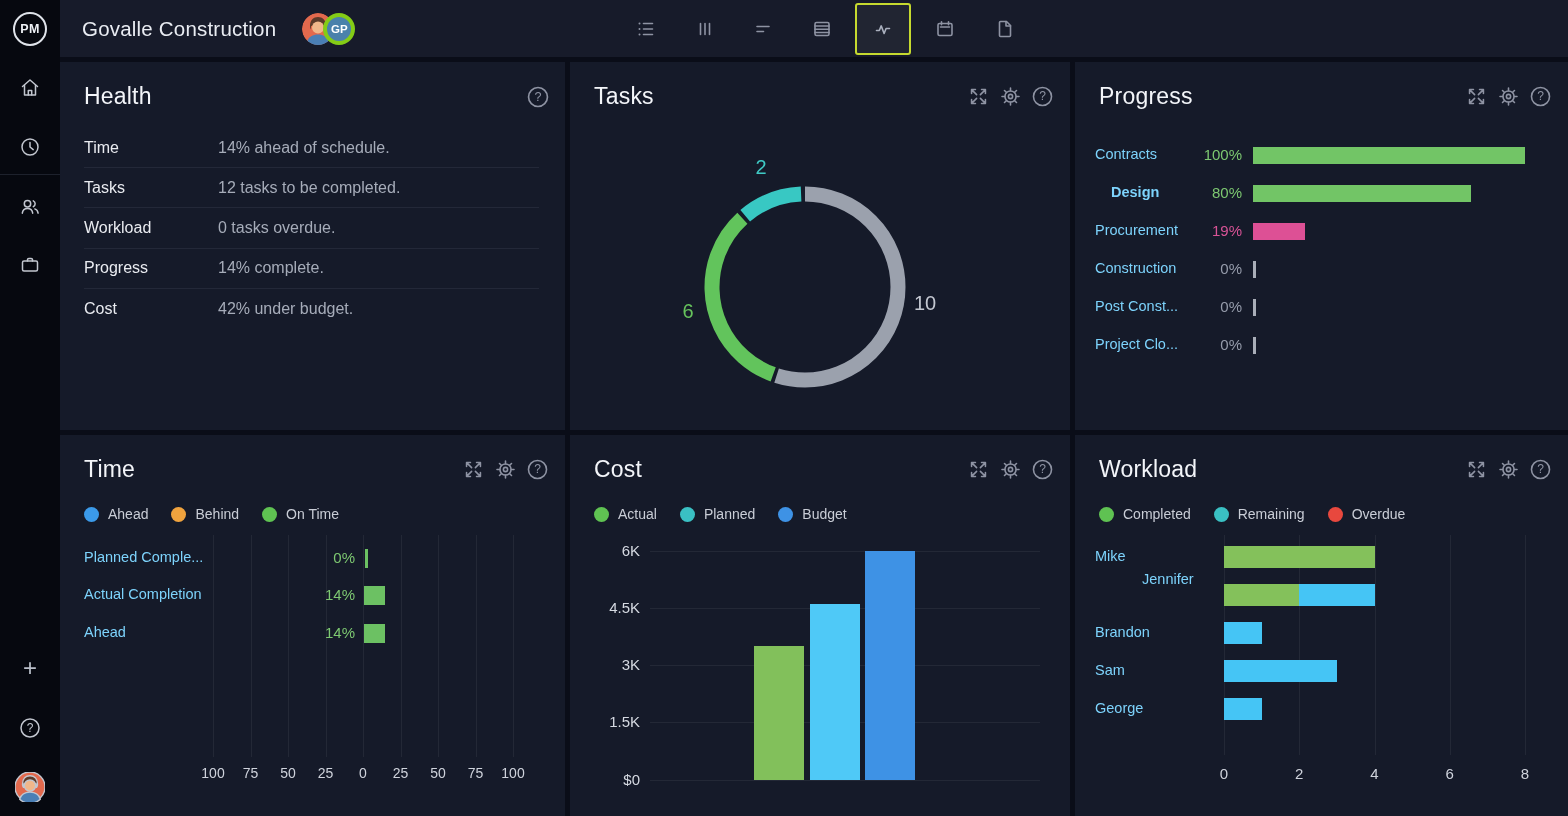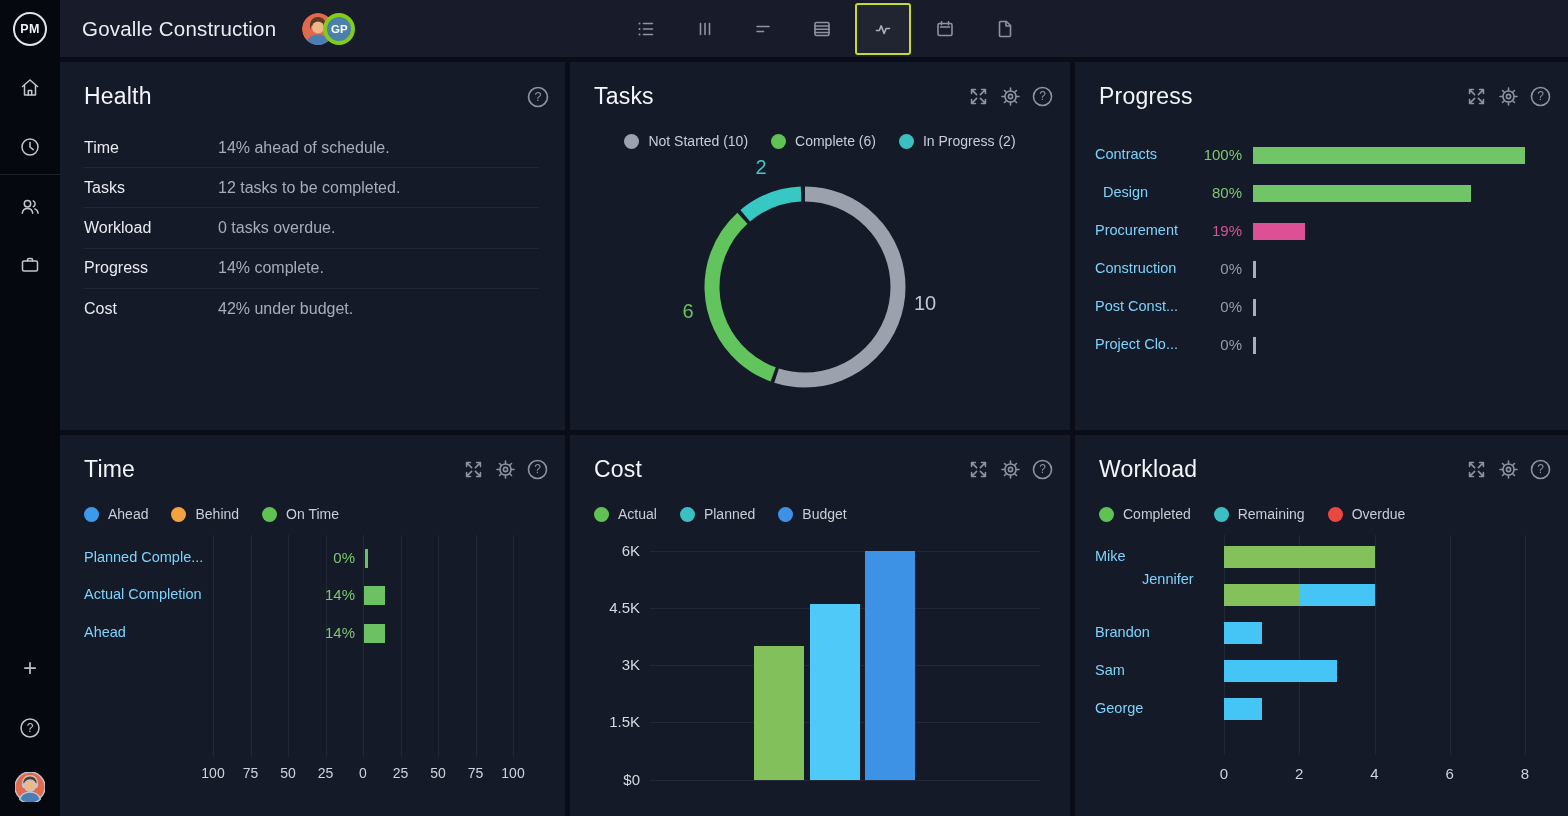--- a/index.html
+++ b/index.html
@@ -235,34 +235,20 @@
     <path d="M10 1.9v2.5 M10 15.6v2.5 M1.9 10h2.5 M15.6 10h2.5 M4.3 4.3l1.7 1.7 M14 14l1.7 1.7 M15.7 4.3 14 6 M6 14l-1.7 1.7"></path>
   </svg></div>
  <div class="hicon">
   <svg width="21" height="21" viewBox="0 0 20 20">
               <circle cx="10" cy="10" r="8.6"></circle>
               <text x="10" y="13.8" text-anchor="middle" font-size="11.5" fill="#8e93a3" stroke="none" font-family="Liberation Sans, sans-serif">?</text>
             </svg>
  </div>
         </div>
     </div>
-    <div class="legend centered" id="tasks-legend">
-        <div class="lg-item">
-          <div class="dot" style="background: rgb(155, 161, 173);"></div>
-          <div class="lg-label">Not Started (10)</div>
-        </div>
-        <div class="lg-item">
-          <div class="dot" style="background: rgb(95, 194, 82);"></div>
-          <div class="lg-label">Complete (6)</div>
-        </div>
-        <div class="lg-item">
-          <div class="dot" style="background: rgb(58, 192, 195);"></div>
-          <div class="lg-label">In Progress (2)</div>
-        </div>
-      </div>
     <div class="donut-wrap" id="tasks-donut"><svg width="220" height="220" viewBox="0 0 220 220">
           <circle cx="110" cy="110" r="93" fill="none" stroke="#9ba1ad" stroke-width="15" stroke-dasharray="320.63124087094525 263.7049926967562" transform="rotate(-90 110 110)"></circle>
           <circle cx="110" cy="110" r="93" fill="none" stroke="#62c45c" stroke-width="15" stroke-dasharray="190.77874452256714 393.55748904513433" transform="rotate(110 110 110)"></circle>
           <circle cx="110" cy="110" r="93" fill="none" stroke="#38c8c3" stroke-width="15" stroke-dasharray="60.926248174189055 523.4099853935124" transform="rotate(230 110 110)"></circle>
         </svg></div>
     <div id="tasks-donut-labels"></div>
   <div class="donut-label" style="left: 355px; top: 241px; color: rgb(195, 199, 208);">10</div>
       <div class="donut-label" style="left: 118px; top: 249px; color: rgb(102, 195, 92);">6</div>
       <div class="donut-label" style="left: 191px; top: 105px; color: rgb(63, 201, 196);">2</div>
     </div>
@@ -289,21 +275,21 @@
               <circle cx="10" cy="10" r="8.6"></circle>
               <text x="10" y="13.8" text-anchor="middle" font-size="11.5" fill="#8e93a3" stroke="none" font-family="Liberation Sans, sans-serif">?</text>
             </svg>
  </div>
         </div>
     </div>
     <div id="progress-chart">
         <div class="cat-label" style="left: 20px; top: 84px;">Contracts</div>
         <div class="val-label" style="left: 88px; width: 79px; top: 84px; color: rgb(125, 200, 113);">100%</div>
         <div class="bar" style="left: 178px; top: 84.5px; width: 272px; height: 17px; background: rgb(114, 197, 102);"></div>
-        <div class="cat-label" style="left: 28px; top: 122px;">Design</div>
+        <div class="cat-label" style="left: 36px; top: 122px; font-weight: bold;">Design</div>
         <div class="val-label" style="left: 88px; width: 79px; top: 122px; color: rgb(125, 200, 113);">80%</div>
         <div class="bar" style="left: 178px; top: 122.5px; width: 217.6px; height: 17px; background: rgb(114, 197, 102);"></div>
         <div class="cat-label" style="left: 20px; top: 160px;">Procurement</div>
         <div class="val-label" style="left: 88px; width: 79px; top: 160px; color: rgb(216, 83, 150);">19%</div>
         <div class="bar" style="left: 178px; top: 160.5px; width: 51.68px; height: 17px; background: rgb(221, 80, 149);"></div>
         <div class="cat-label" style="left: 20px; top: 198px;">Construction</div>
         <div class="val-label" style="left: 88px; width: 79px; top: 198px; color: rgb(150, 156, 171);">0%</div>
         <div class="zero-tick" style="left: 178px; top: 198.5px; height: 17px; background: rgb(169, 174, 184);"></div>
         <div class="cat-label" style="left: 20px; top: 236px;">Post Const...</div>
         <div class="val-label" style="left: 88px; width: 79px; top: 236px; color: rgb(150, 156, 171);">0%</div>

